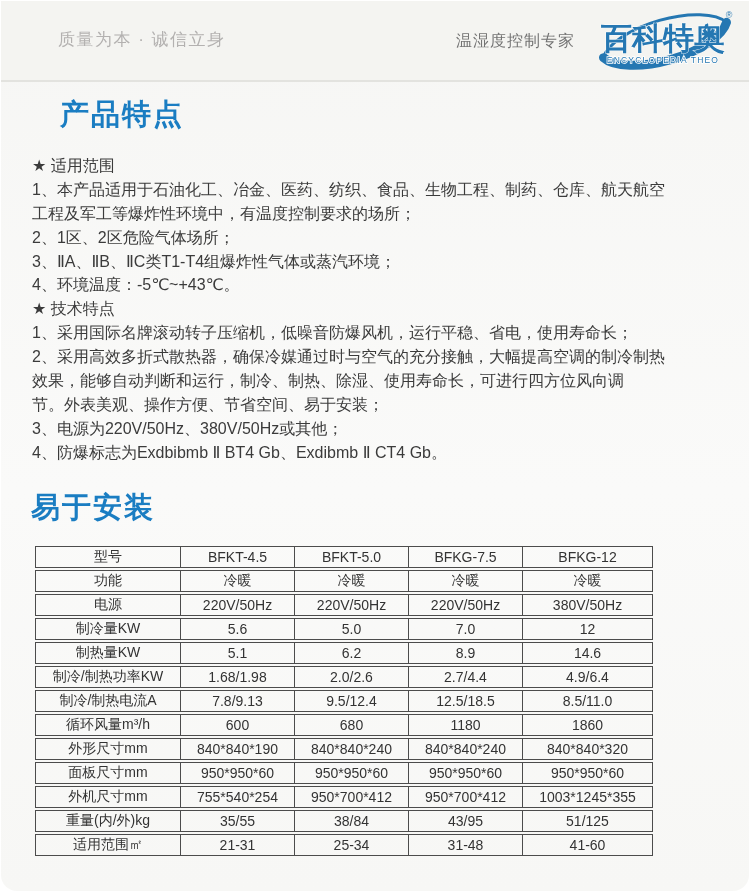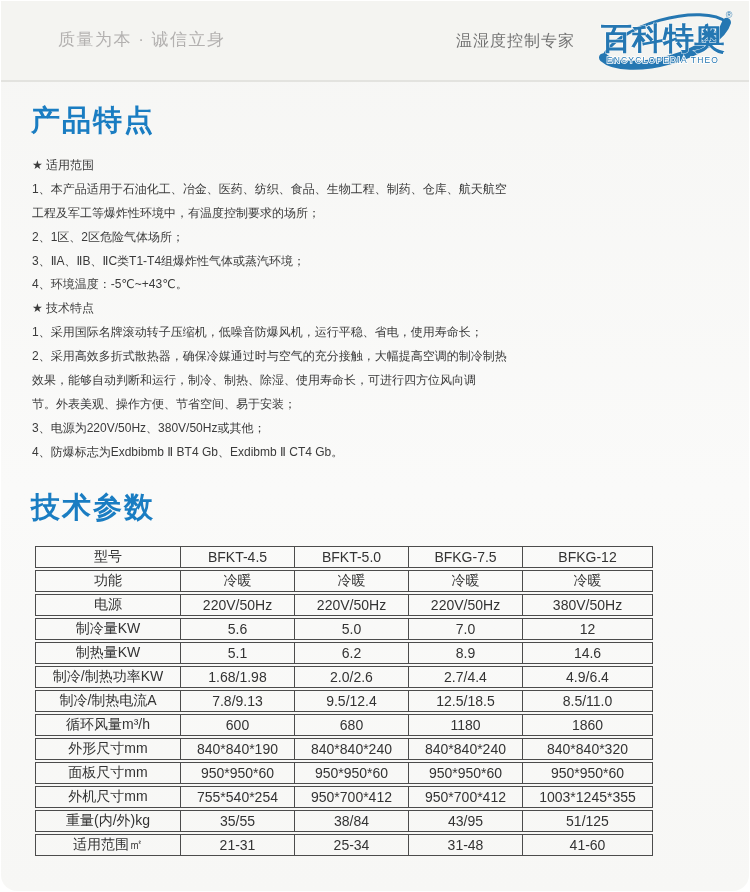--- a/index.html
+++ b/index.html
@@ -25,26 +25,26 @@
   .slogan-right {
     position:absolute; left:455px; top:30px;
     font-size:16px; color:#737373; letter-spacing:1px; white-space:nowrap;
   }
   .logo { position:absolute; right:8px; top:1px; width:152px; height:78px; }
   
   .section-title {
     position:absolute; left:30px; font-size:29px; font-weight:bold;
     color:#1a7dc2; letter-spacing:2px; white-space:nowrap;
   }
-  #title-features { top:100px; }
+  #title-features { top:94px;margin-left:29px; }
   #title-specs   { top:487px; }
   
   .features-body {
     position:absolute; left:31px; top:153px; width:690px;
-    font-size:12px; color:#3b3b3b;
+    font-size:16px; color:#3b3b3b;
   }
   .feature-line { height:23.9px; line-height:23.9px; white-space:nowrap; }
   
   table.specs {
     position:absolute; left:34px; top:543px; width:618px;
     border-collapse:separate; border-spacing:0 2px;
     font-size:14px; color:#333333; table-layout:fixed;
   }
   table.specs td {
     border-top:1px solid #4c4c4c; border-bottom:1px solid #4c4c4c;
@@ -92,21 +92,21 @@
       <div class="feature-line">4、环境温度：-5℃~+43℃。</div>
       <div class="feature-line">★ 技术特点</div>
       <div class="feature-line">1、采用国际名牌滚动转子压缩机，低噪音防爆风机，运行平稳、省电，使用寿命长；</div>
       <div class="feature-line">2、采用高效多折式散热器，确保冷媒通过时与空气的充分接触，大幅提高空调的制冷制热</div>
       <div class="feature-line">效果，能够自动判断和运行，制冷、制热、除湿、使用寿命长，可进行四方位风向调</div>
       <div class="feature-line">节。外表美观、操作方便、节省空间、易于安装；</div>
       <div class="feature-line">3、电源为220V/50Hz、380V/50Hz或其他；</div>
       <div class="feature-line">4、防爆标志为Exdbibmb Ⅱ BT4 Gb、Exdibmb Ⅱ CT4 Gb。</div>
     </div>
 
-  <div class="section-title" id="title-specs">技术参数</div>
+  <div class="section-title" id="title-specs">易于安装</div>
 
   <table class="specs">
     <colgroup>
       <col style="width:146px">
         <col style="width:114px">
         <col style="width:114px">
       <col style="width:114px">
         <col style="width:130px">
     </colgroup>
     <tbody>

